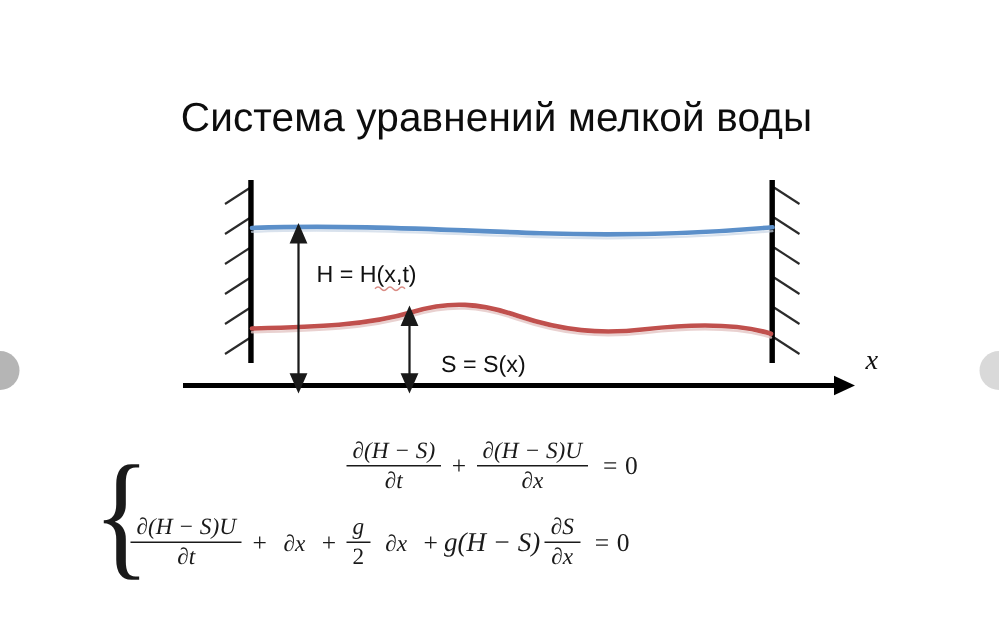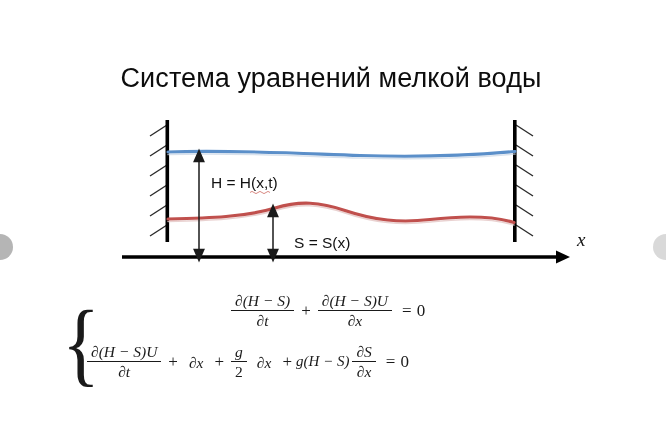--- a/index.html
+++ b/index.html
@@ -258,21 +258,21 @@
       </span>
       <span class="op">+</span>
       <span class="frac gfrac">
         <span class="num mi">g</span>
         <span class="den mn">2</span>
       </span>
       <span class="frac">
         <span class="den mi">∂x</span>
       </span>
       <span class="op">+</span>
-      <span class="mi" style="font-size:15px;">g(H − S)</span>
+      <span class="mi" style="font-size:18px;">g(H − S)</span>
       <span class="frac">
         <span class="num mi">∂S</span>
         <span class="den mi">∂x</span>
       </span>
       <span class="eq-sign">=</span>
       <span class="zero">0</span>
     </div>
 
   </div>
 </div>

